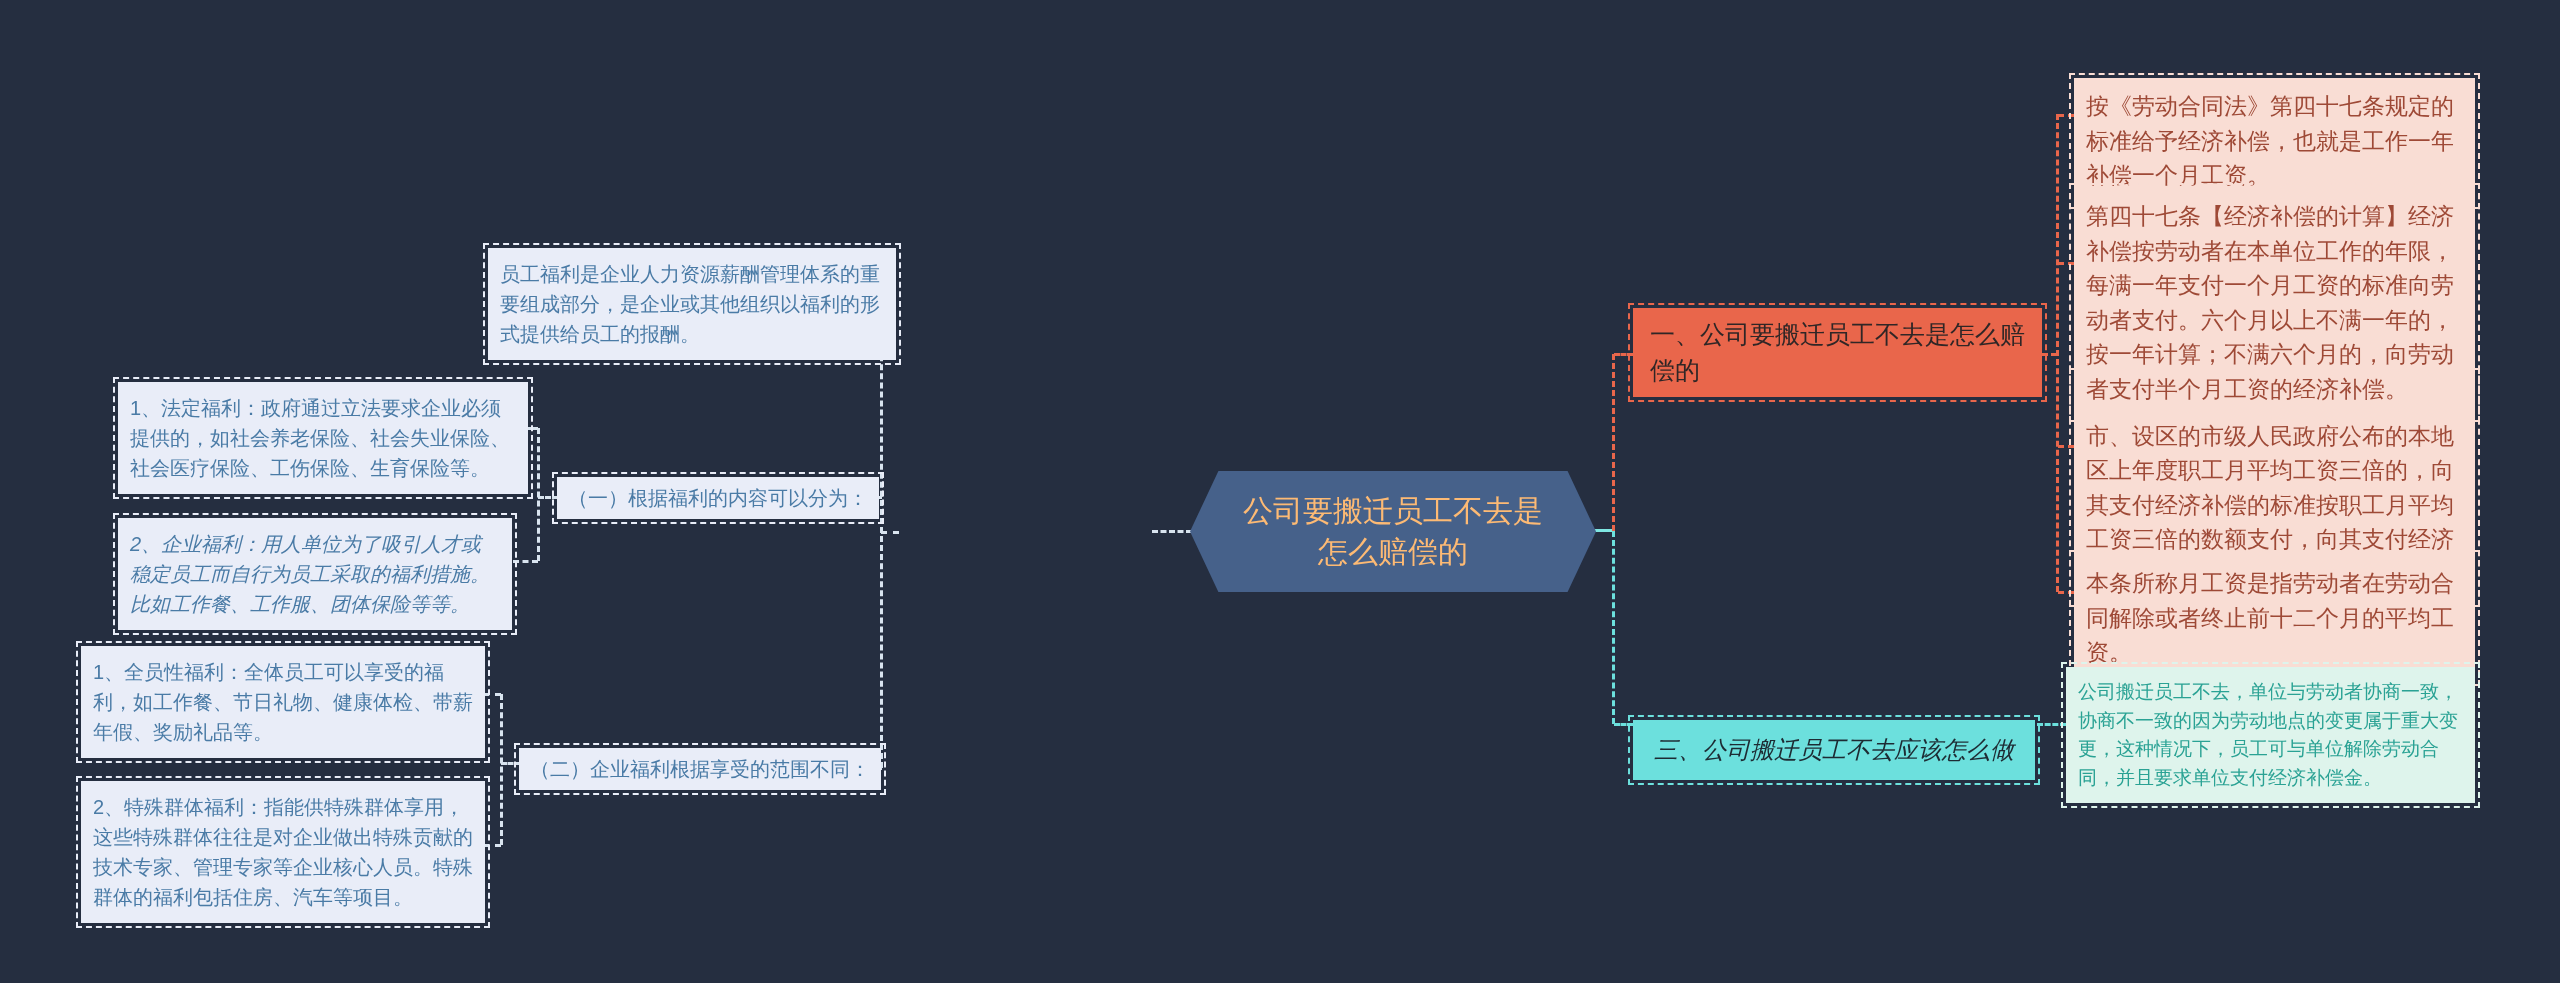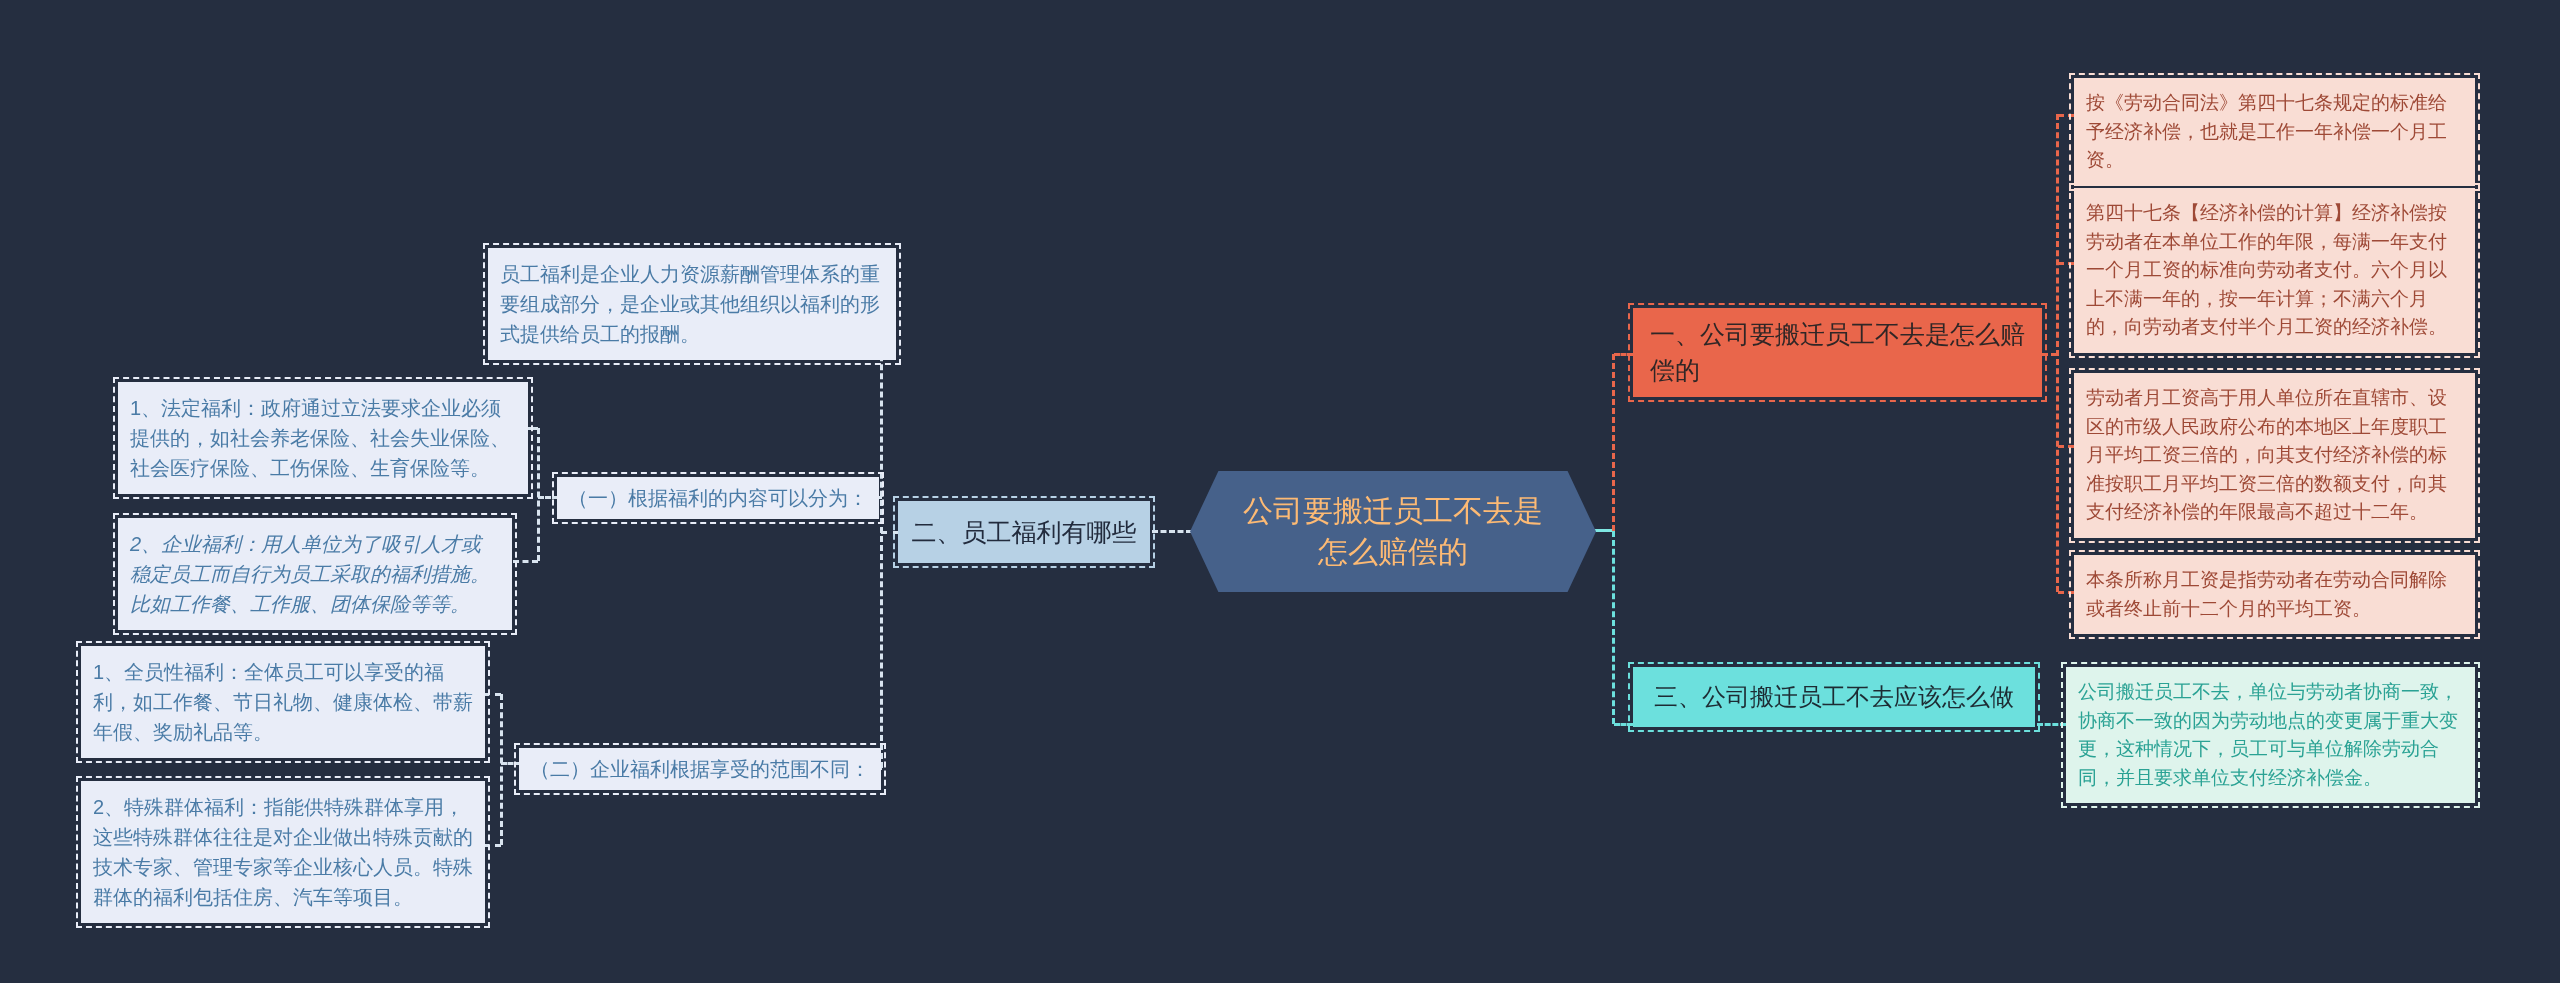--- a/index.html
+++ b/index.html
@@ -24,37 +24,37 @@
     outline:2px dashed #b7d1e5;outline-offset:3px;
   }
   
   .orange-node{
     left:1633px;top:308px;width:409px;
     background:#e9664b;color:#2f2626;font-size:25px;line-height:1.45;
     padding:8px 17px;outline:2px dashed #e9664b;outline-offset:3px;
   }
   
   .teal-node{
-    left:1633px;top:667px;width:402px;height:60px;
+    left:1633px;top:720px;width:402px;height:60px;
     background:#6ce0dd;color:#1d2b33;font-size:24px;
     display:flex;align-items:center;justify-content:center;
-    outline:2px dashed #6ce0dd;outline-offset:3px;
+    outline:2px dashed #6ce0dd;outline-offset:3px;font-style:italic;
   }
   
   .note{
     background:#e9edf8;color:#4a7ba6;font-size:20px;line-height:1.5;
     padding:11px 12px;outline:2px dashed #e9edf8;outline-offset:3px;
   }
   .lbl{
     background:#e9edf8;color:#4a7ba6;font-size:20px;line-height:1.2;
     padding:9px 11px;white-space:nowrap;
     outline:2px dashed #e9edf8;outline-offset:3px;
   }
   
-  .pink{background:#f9ddd4;color:#9e4936;outline-color:#f9ddd4;font-size:19px;line-height:1.5;}
+  .pink{background:#f9ddd4;color:#9e4936;outline-color:#f9ddd4;font-size:23px;line-height:1.5;}
   
   .green{background:#def4ec;color:#2aa294;outline-color:#def4ec;font-size:19px;line-height:1.5;}
   
   .vline,.hline{position:absolute;z-index:1;}
   .vline{border-left:3px dashed #d9e4ef;width:0;}
   .hline{border-top:3px dashed #d9e4ef;height:0;}
   .c-orange{border-color:#e9664b;}
   .c-teal{border-color:#6ce0dd;}
   .solid-teal{position:absolute;background:#7fe7e3;z-index:1;}
 </style>
@@ -90,21 +90,20 @@
   <div class="vline c-orange" style="left:2056px;top:114px;height:478px;"></div>
   <div class="hline c-orange" style="left:2058px;top:114px;width:16px;"></div>
   <div class="hline c-orange" style="left:2058px;top:262px;width:16px;"></div>
   <div class="hline c-orange" style="left:2058px;top:445px;width:16px;"></div>
   <div class="hline c-orange" style="left:2058px;top:591px;width:16px;"></div>
 
   <div class="hline c-teal" style="left:2037px;top:723px;width:29px;"></div>
 
   <div class="node central">公司要搬迁员工不去是怎么赔偿的</div>
 
-  <div class="node blue-node">二、员工福利有哪些</div>
 
   <div class="note" style="left:488px;top:248px;width:408px;">员工福利是企业人力资源薪酬管理体系的重要组成部分，是企业或其他组织以福利的形式提供给员工的报酬。</div>
 
   <div class="lbl" style="left:557px;top:477px;">（一）根据福利的内容可以分为：</div>
 
   <div class="note" style="left:118px;top:382px;width:410px;">1、法定福利：政府通过立法要求企业必须提供的，如社会养老保险、社会失业保险、社会医疗保险、工伤保险、生育保险等。</div>
 
   <div class="note" style="left:118px;top:518px;width:394px;font-style:italic;">2、企业福利：用人单位为了吸引人才或稳定员工而自行为员工采取的福利措施。比如工作餐、工作服、团体保险等等。</div>
 
   <div class="lbl" style="left:519px;top:748px;">（二）企业福利根据享受的范围不同：</div>

